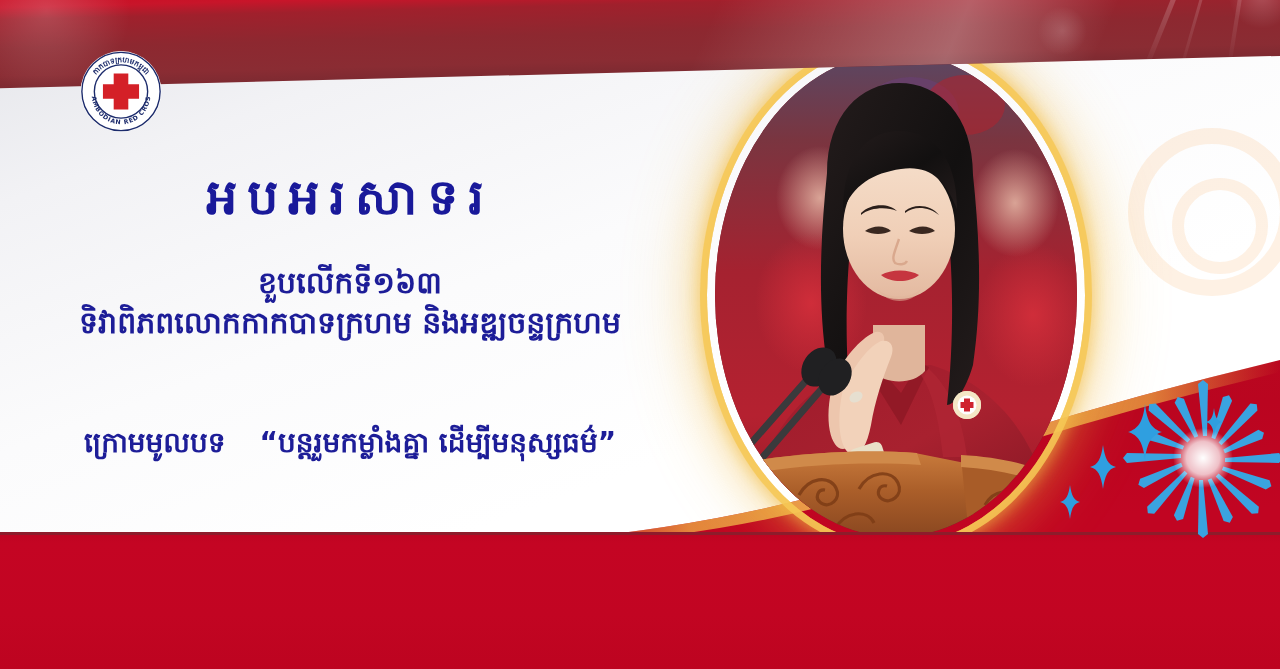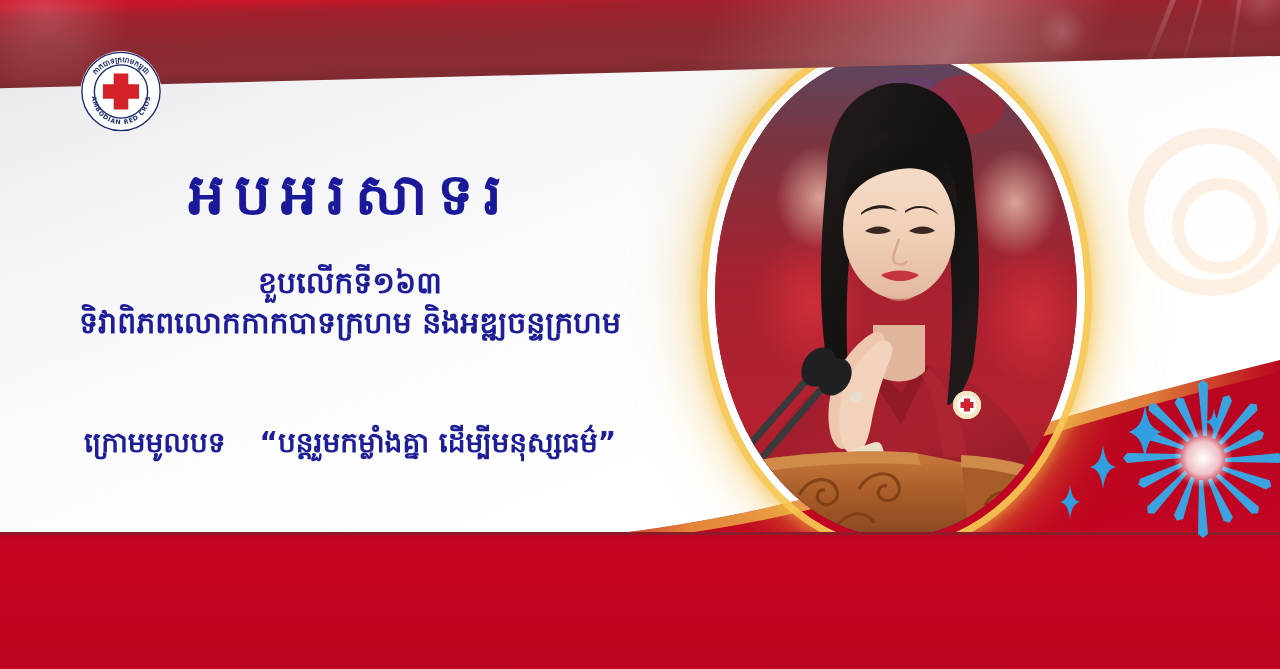--- a/index.html
+++ b/index.html
@@ -78,22 +78,22 @@
 
   
   .text-col{
     position:absolute;
     left:0; top:0;
     width:700px;
     text-align:center;
     color:#1c1c96;
   }
   .kh-title{
-    position:absolute; left:0; top:165px; width:700px;
-    font-size:57px; line-height:1.05; font-weight:700;
+    position:absolute; left:0; top:172px; width:700px;
+    font-size:49px; line-height:1.05; font-weight:700;
     letter-spacing:10px;
     color:#19199a;
     text-shadow:0 1px 0 rgba(255,255,255,.85);
   }
   .kh-sub{
     position:absolute; left:0; top:263px; width:700px;
     color:#1d1d98;
     font-weight:700;
   }
   .kh-sub .l1{ font-size:30px; line-height:1.32; }

